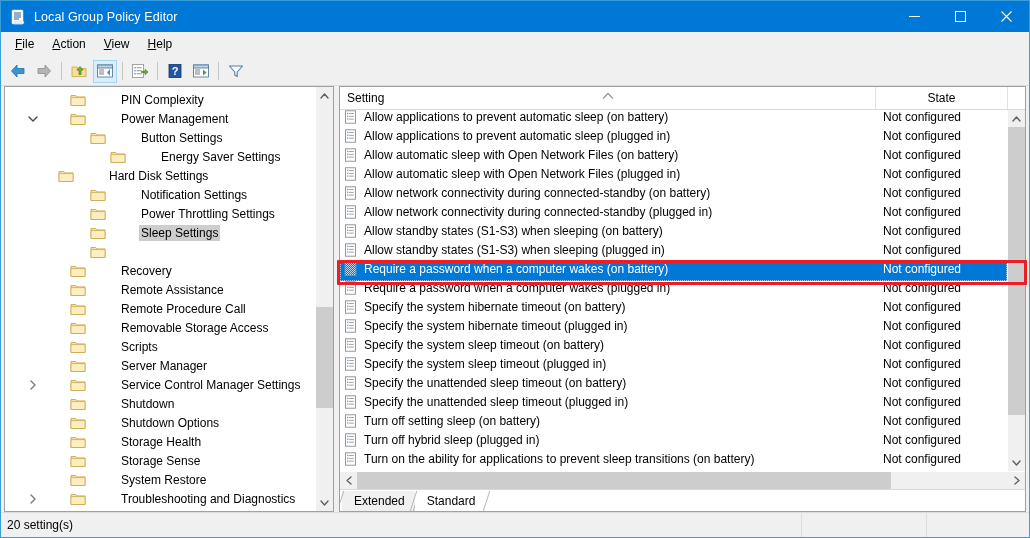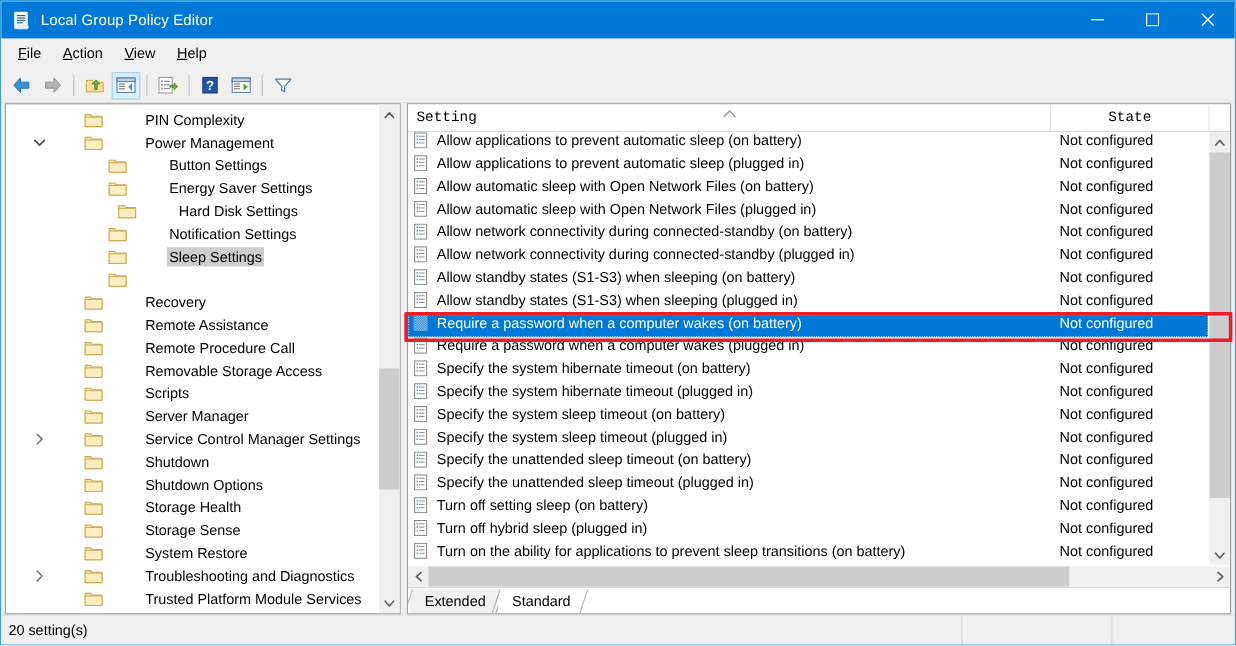--- a/index.html
+++ b/index.html
@@ -220,21 +220,20 @@
   }
 
   
   .lv-header {
     height: 22px;
     flex: 0 0 auto;
     display: flex;
     background: #ffffff;
     border-bottom: 1px solid #d9d9d9;
     position: relative;
-    font-family: Liberation Mono, monospace;
   }
   .lv-col {
     font-size: 12px;
     color: #000000;
     display: flex;
     align-items: center;
     box-sizing: border-box;
     border-right: 1px solid #e1e1e1;
     position: relative;
     background: #ffffff;
@@ -554,43 +553,51 @@
             <span class="tree-label">Power Management</span>
           </div>
           <div class="tree-row" style="padding-left: 60px;">
             <span class="twisty" style="margin-left: -20px;"></span>
             <span class="folder"><svg width="16" height="16" viewBox="0 0 16 16">
   <path d="M1 3.5 h4.6 l1.2 1.4 H15 v8.6 H1 z" fill="#f9e3a8" stroke="#c9a84c" stroke-width="0.9" stroke-linejoin="round"></path>
   <path d="M1 5.6 h14 v7.9 H1 z" fill="#fdeec2" stroke="#c9a84c" stroke-width="0.8"></path>
 </svg></span>
             <span class="tree-label">Button Settings</span>
           </div>
-          <div class="tree-row" style="padding-left: 60px; text-align: right;">
+          <div class="tree-row" style="padding-left: 80px; text-align: right;">
             <span class="twisty" style="margin-left: -20px;"></span>
             <span class="folder"><svg width="16" height="16" viewBox="0 0 16 16">
   <path d="M1 3.5 h4.6 l1.2 1.4 H15 v8.6 H1 z" fill="#f9e3a8" stroke="#c9a84c" stroke-width="0.9" stroke-linejoin="round"></path>
   <path d="M1 5.6 h14 v7.9 H1 z" fill="#fdeec2" stroke="#c9a84c" stroke-width="0.8"></path>
 </svg></span>
             <span class="tree-label">Energy Saver Settings</span>
           </div>
-          <div class="tree-row" style="padding-left: 68px;">
+          <div class="tree-row" style="padding-left: 28px;">
             <span class="twisty" style="margin-left: -20px;"></span>
             <span class="folder"><svg width="16" height="16" viewBox="0 0 16 16">
   <path d="M1 3.5 h4.6 l1.2 1.4 H15 v8.6 H1 z" fill="#f9e3a8" stroke="#c9a84c" stroke-width="0.9" stroke-linejoin="round"></path>
   <path d="M1 5.6 h14 v7.9 H1 z" fill="#fdeec2" stroke="#c9a84c" stroke-width="0.8"></path>
 </svg></span>
             <span class="tree-label">Hard Disk Settings</span>
           </div>
           <div class="tree-row" style="padding-left: 60px;">
             <span class="twisty" style="margin-left: -20px;"></span>
             <span class="folder"><svg width="16" height="16" viewBox="0 0 16 16">
   <path d="M1 3.5 h4.6 l1.2 1.4 H15 v8.6 H1 z" fill="#f9e3a8" stroke="#c9a84c" stroke-width="0.9" stroke-linejoin="round"></path>
   <path d="M1 5.6 h14 v7.9 H1 z" fill="#fdeec2" stroke="#c9a84c" stroke-width="0.8"></path>
 </svg></span>
             <span class="tree-label">Notification Settings</span>
+          </div>
+          <div class="tree-row" style="padding-left: 60px;">
+            <span class="twisty" style="margin-left: -20px;"></span>
+            <span class="folder"><svg width="16" height="16" viewBox="0 0 16 16">
+  <path d="M1 3.5 h4.6 l1.2 1.4 H15 v8.6 H1 z" fill="#f9e3a8" stroke="#c9a84c" stroke-width="0.9" stroke-linejoin="round"></path>
+  <path d="M1 5.6 h14 v7.9 H1 z" fill="#fdeec2" stroke="#c9a84c" stroke-width="0.8"></path>
+</svg></span>
+            <span class="tree-label">Power Throttling Settings</span>
           </div>
           <div class="tree-row selected" style="padding-left: 60px;">
             <span class="twisty" style="margin-left: -20px;"></span>
             <span class="folder"><svg width="16" height="16" viewBox="0 0 16 16">
   <path d="M1 3.5 h4.6 l1.2 1.4 H15 v8.6 H1 z" fill="#f9e3a8" stroke="#c9a84c" stroke-width="0.9" stroke-linejoin="round"></path>
   <path d="M1 5.6 h14 v7.9 H1 z" fill="#fdeec2" stroke="#c9a84c" stroke-width="0.8"></path>
 </svg></span>
             <span class="tree-label">Sleep Settings</span>
           </div>
           <div class="tree-row" style="padding-left: 60px;">

